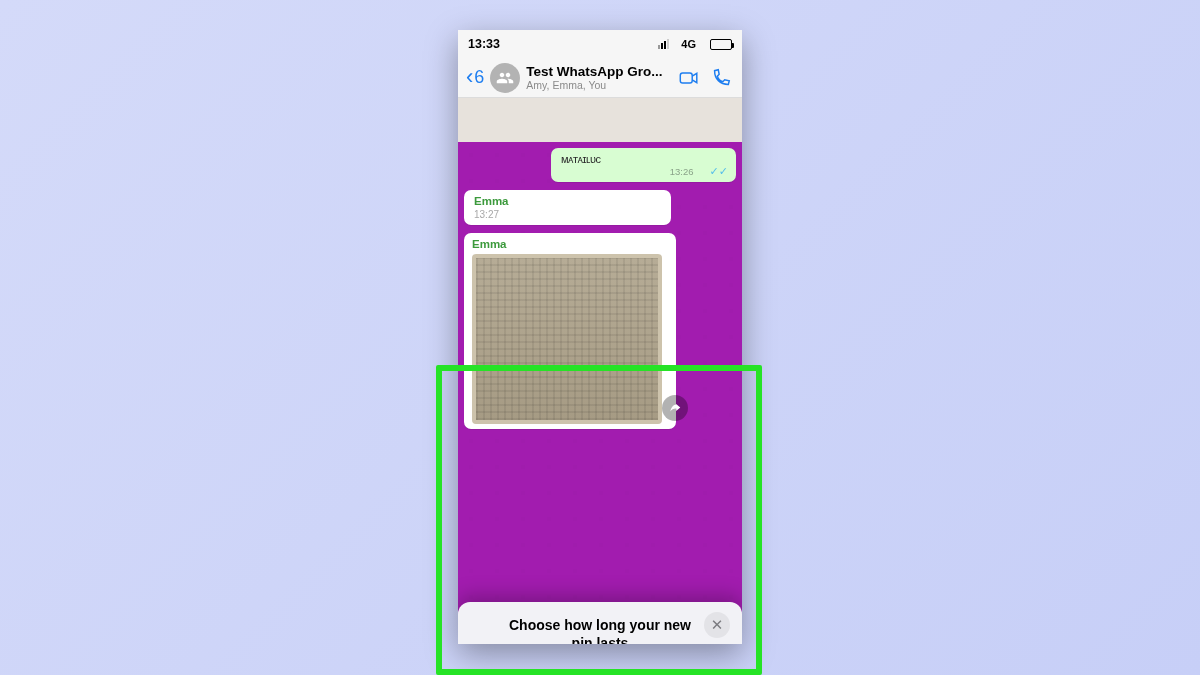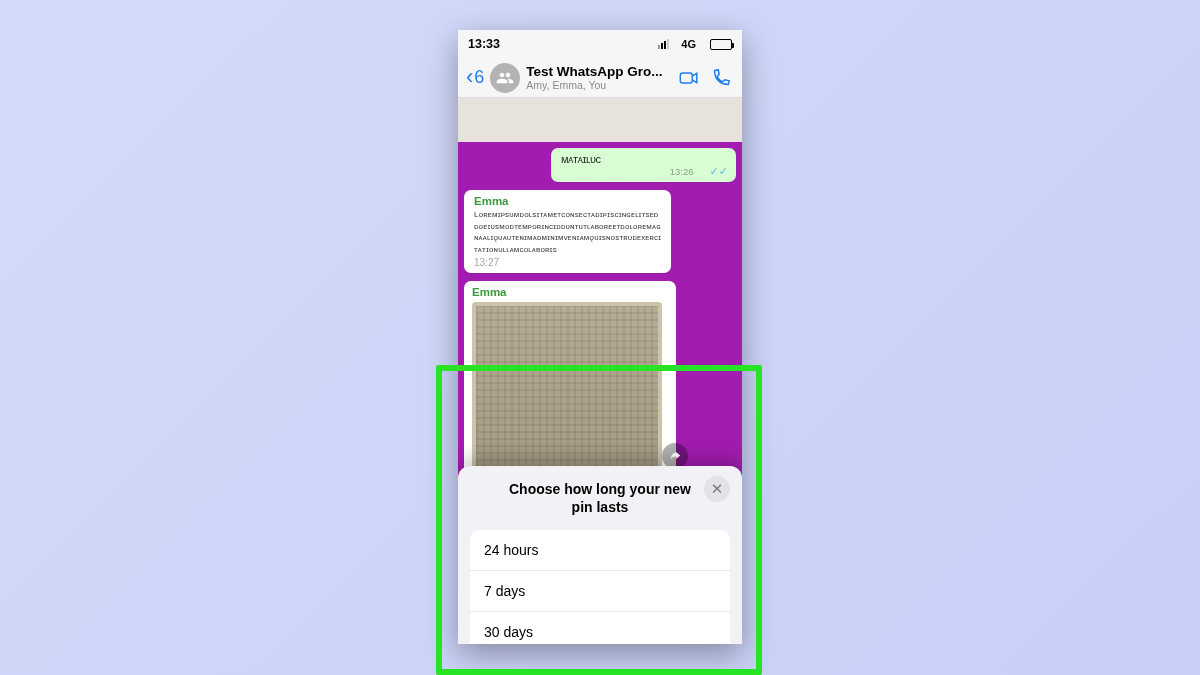--- a/index.html
+++ b/index.html
@@ -236,43 +236,37 @@
     <div class="bubble-out">
       <div class="scribble">ᴍᴀᴛᴀɪʟᴜᴄ</div>
       <div class="meta-out">
         <span>13:26</span>
         <span class="ticks">✓✓</span>
       </div>
     </div>
 
     <div class="bubble-in">
       <div class="sender">Emma</div>
-      <div class="scribble-lines">Lᴏʀᴇᴍɪᴘsᴜᴍᴅᴏʟsɪᴛᴀᴍᴇᴛᴄᴏɴsᴇᴄᴛᴀᴅɪᴘɪsᴄɪɴɢᴇʟɪᴛsᴇᴅᴅᴏᴇɪᴜsᴍᴏᴅᴛᴇᴍᴘᴏʀɪɴᴄɪᴅᴅᴜɴᴛᴜᴛʟᴀʙᴏʀᴇᴇᴛᴅᴏʟᴏʀᴇᴍᴀɢɴᴀᴀʟɪǫᴜᴀᴜᴛᴇɴɪᴍᴀᴅᴍɪɴɪᴍᴠᴇɴɪᴀᴍǫᴜɪsɴᴏsᴛʀᴜᴅᴇxᴇʀᴄɪᴛᴀᴛɪᴏɴᴜʟʟᴀᴍᴄᴏʟᴀʙᴏʀɪs</div>
       <div class="meta-in">13:27</div>
     </div>
 
     <div class="image-bubble">
       <div class="sender">Emma</div>
       <div class="image-content"></div>
       <div class="fwd-btn">
         <svg viewBox="0 0 24 24">
             <path d="M14 5l7 6-7 6v-4c-5 0-8 2-10 5 1-6 4-11 10-12V5z"></path>
           </svg>
       </div>
     </div>
 
     <div class="sheet">
       <div class="sheet-close">
         <span>✕</span>
       </div>
       <div class="sheet-title">Choose how long your new pin lasts</div>
-      <div class="options">
-        <div class="option">24 hours</div>
-        <div class="option">7 days</div>
-        <div class="option">30 days</div>
-      </div>
       <div class="home-indicator"></div>
     </div>
 
   </div>
 </div>
 
 <div class="highlight" style="left:436px; top:365px; width:326px; height:310px;"></div>
 
 </body></html>

